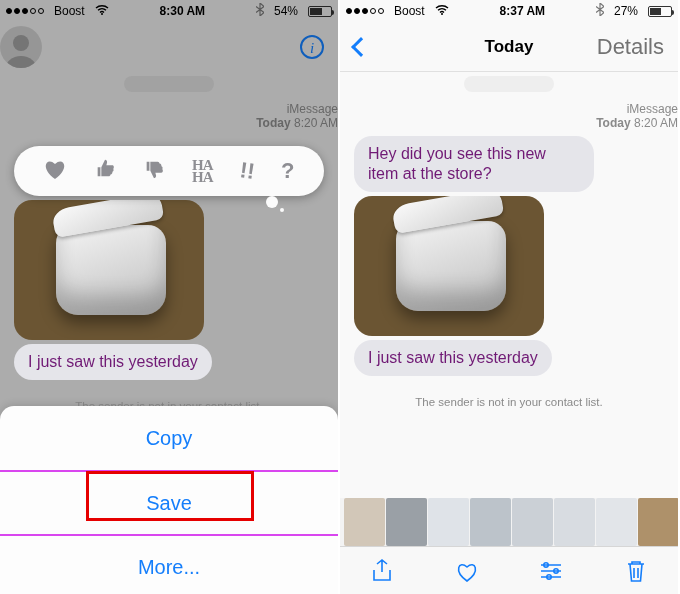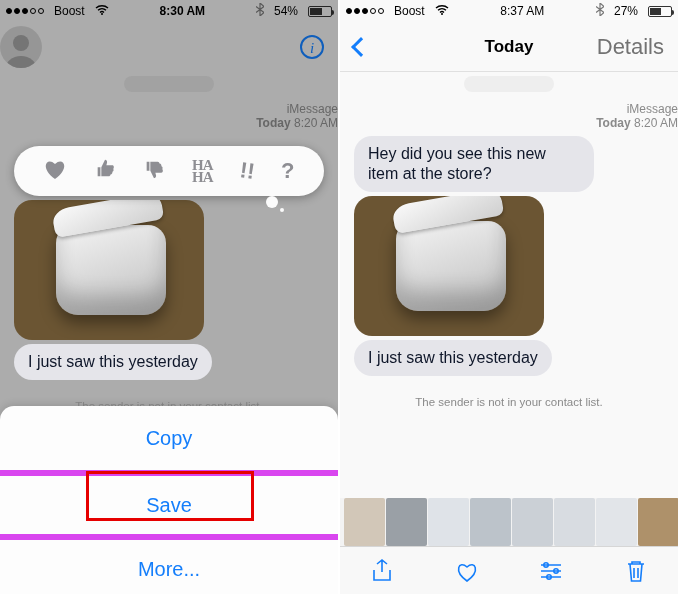--- a/index.html
+++ b/index.html
@@ -32,37 +32,37 @@
   .details { color:#737373; font-size:22px; }
 
   .dimmer { position:absolute; inset:0; background:rgba(0,0,0,0.25); }
 
   .load-pill { width: 90px; height: 16px; background:#d9d9d9; border-radius:10px; margin: 4px auto 8px; }
 
   .stamp { text-align:right; font-size:12px; color:#8a8a8a; margin: 10px 0 6px; }
   .stamp b { font-weight: 600; color:#8a8a8a; }
 
   .convo { padding: 0 14px; display:flex; flex-direction:column; gap:4px; }
-  .bubble { max-width: 240px; background:#e5e5ea; border-radius:18px; padding:8px 14px; font-size:16px; line-height:1.25; color:#0f172a; align-self:flex-start; }
+  .bubble { max-width: 240px; background:#e5e5ea; border-radius:18px; padding:8px 14px; font-size:16px; line-height:1.25; color:#701a75; align-self:flex-start; }
   .photo { width: 190px; height: 140px; border-radius:18px; background:#6b5533; position:relative; overflow:hidden; align-self:flex-start; }
   .photo .case { position:absolute; left:42px; top:25px; width:110px; height:90px; background:linear-gradient(160deg,#f5f5f5,#bdbdbd); border-radius:18px 18px 22px 22px; box-shadow: inset 0 -20px 20px rgba(0,0,0,.2), 0 8px 16px rgba(0,0,0,.4);}
   .photo .lid  { position:absolute; left:42px; top:10px; width:110px; height:28px; background:linear-gradient(160deg,#fafafa,#cfcfcf); border-radius:18px 18px 8px 8px / 14px 14px 8px 8px; transform: rotate(-10deg); transform-origin: left bottom; box-shadow:0 2px 4px rgba(0,0,0,.3);}
 
   .sender-note { text-align:center; font-size:11.5px; color:#8a8a8a; margin-top: 20px; }
   .sender-note .report { color:#147efb; font-weight:600; display:block; margin-top:2px; }
 
   
   .tapback { position:absolute; left:14px; right:14px; top:146px; height:50px; background:#fbfbfb; border-radius:26px; display:flex; align-items:center; justify-content:space-around; padding:0 16px; box-shadow:0 2px 10px rgba(0,0,0,.3); }
   .tapback::after { content:""; position:absolute; right:46px; bottom:-12px; width:12px; height:12px; background:#fbfbfb; border-radius:50%; box-shadow: 10px 8px 0 -4px #fbfbfb; }
   .tb { color:#8e8e93; font-size:20px; }
   .tb.haha { font-family: "Comic Sans MS", cursive; font-weight:bold; font-size:15px; line-height:.8; letter-spacing:-1px; text-align:center; }
 
   
   .sheet { position:absolute; left:0; right:0; bottom:-4px; background:#fdfdfd; border-top-left-radius:14px; border-top-right-radius:14px; box-shadow:0 -1px 8px rgba(0,0,0,.15); }
-  .sheet .item { height:64px; display:flex; align-items:center; justify-content:center; font-size:20px; color:#147efb; border-top:6px solid #d946ef; }
+  .sheet .item { height:64px; display:flex; align-items:center; justify-content:center; font-size:20px; color:#147efb; border-top:2px solid #d946ef; }
   .sheet .item:first-child { border-top:none; }
   .highlight { position:absolute; border:3px solid #e60000; pointer-events:none; }
 
   
   .thumbs { position:absolute; left:0; right:0; bottom:48px; height:48px; display:flex; gap:1px; padding:0 0 0 4px; background:#f3f3f3; overflow:hidden;}
   .thumb { width:41px; height:48px; background:#d2c7b8; border-radius:2px; flex-shrink:0; }
   .thumb.t2{background:#9aa0a6;} .thumb.t3{background:#dfe3e8;} .thumb.t4{background:#bcc3ca;} .thumb.t5{background:#cbd0d6;} .thumb.t6{background:#d8dce1;} .thumb.t7{background:#e2e5e9;} .thumb.t8{background:#ae916a;}
 
   .toolbar { position:absolute; left:0; right:0; bottom:0; height:48px; background:#f8f8f8; border-top:1px solid #d6d6d6; display:flex; align-items:center; justify-content:space-around; }
   .toolbar .tbi { width:26px; height:26px; color:#147efb; display:flex; align-items:center; justify-content:center; }
@@ -181,21 +181,21 @@
       <span>Boost</span>
       <span class="wifi">
         <svg width="14" height="11" viewBox="0 0 14 11">
             <path d="M1 4 A9 9 0 0 1 13 4" fill="none" stroke="#000" stroke-width="1.4"></path>
             <path d="M3 6.2 A6 6 0 0 1 11 6.2" fill="none" stroke="#000" stroke-width="1.4"></path>
             <path d="M5 8.4 A3 3 0 0 1 9 8.4" fill="none" stroke="#000" stroke-width="1.4"></path>
             <circle cx="7" cy="10" r="1" fill="#000"></circle>
           </svg>
       </span>
     </div>
-    <div class="sec" style="font-weight:400">8:37 AM</div>
+    <div class="sec" style="font-weight:700">8:37 AM</div>
     <div class="sec">
       <span class="bt">
         <svg width="8" height="13" viewBox="0 0 8 13">
             <path d="M4 0 V13 M4 0 L8 3.5 L0 9.5 M4 13 L8 9.5 L0 3.5" fill="none" stroke="#777" stroke-width="1.2"></path>
           </svg>
       </span>
       <span>27%</span>
       <span class="batt">
           <span class="fill" style="width:52%"></span>
         </span>

